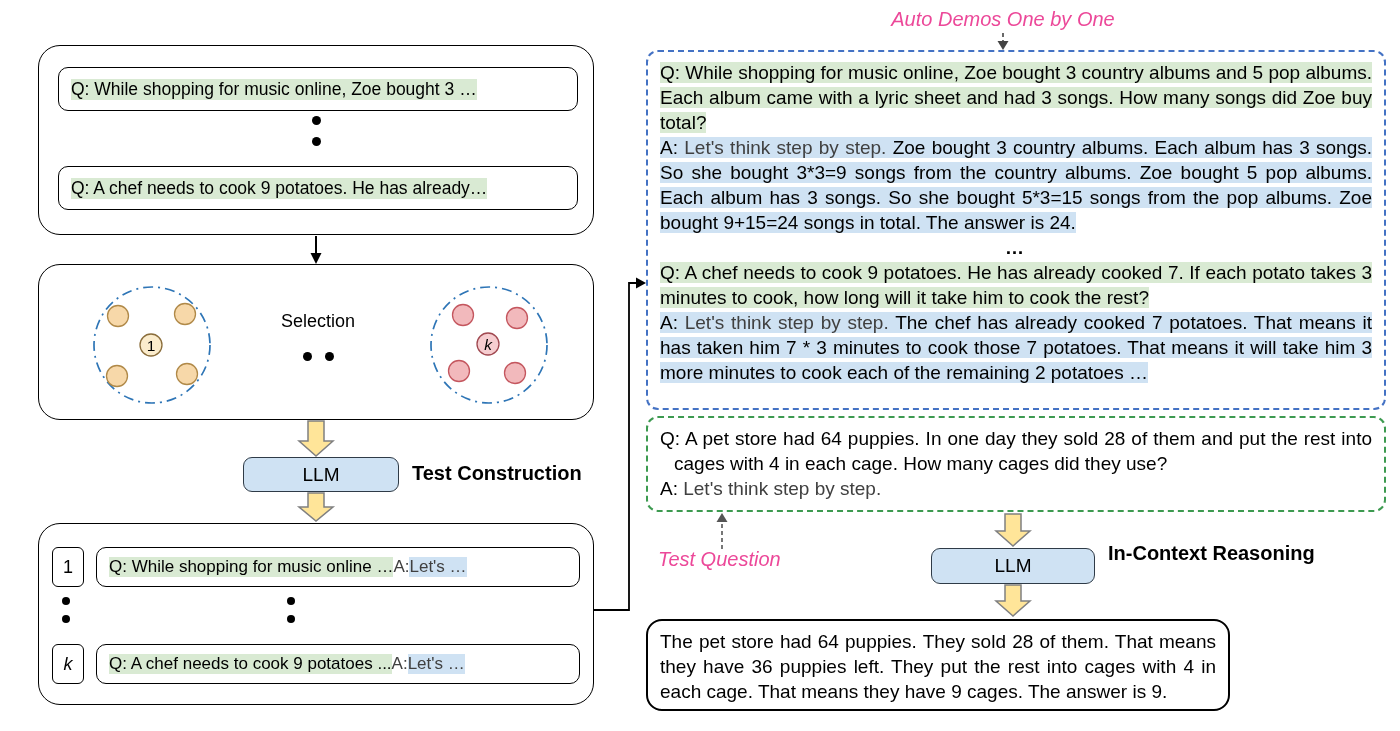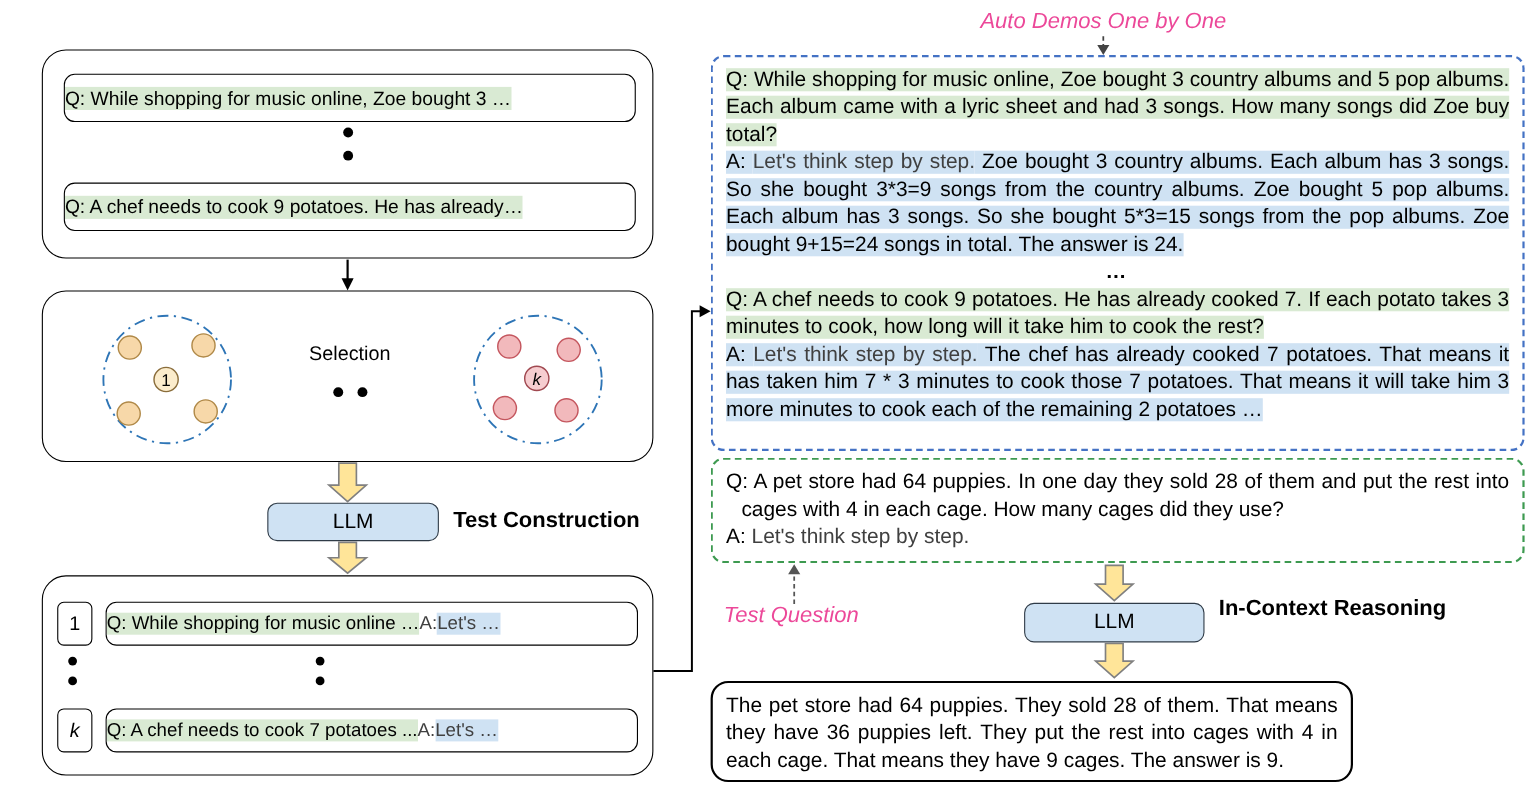--- a/index.html
+++ b/index.html
@@ -1,21 +1,21 @@
 <!DOCTYPE html>
 <html><head>
 <meta charset="utf-8">
 <style>
   * { box-sizing: border-box; margin: 0; padding: 0; }
   body { font-family: "Liberation Sans", sans-serif; background: #fff; color: #000; }
   .stage { position: relative; width: 1400px; height: 731px; background: #fff; overflow: hidden; }
   .abs { position: absolute; }
   .rbox { position: absolute; border: 1.7px solid #000; border-radius: 22px; background: #fff; }
   .pill { position: absolute; border: 1.5px solid #000; border-radius: 10px; background: #fff;
-          display: flex; align-items: center; padding: 0 0; font-size: 17.5px;
+          display: flex; align-items: center; padding: 0 12px; font-size: 17.5px;
           white-space: nowrap; overflow: hidden; }
   .hl-green { background: #d9ead3; }
   .hl-blue  { background: #cfe2f3; }
   .red { color: #404040; }
   .dot { position: absolute; border-radius: 50%; background: #000; }
   .idxbox { position: absolute; border: 1.5px solid #000; border-radius: 6px; background: #fff;
             display: flex; align-items: center; justify-content: center; font-size: 18px; }
   .llm { position: absolute; background: #cfe2f3; border: 1.7px solid #2f3b47; border-radius: 9px;
          display: flex; align-items: center; justify-content: center; font-size: 19px; }
   .stage-label { position: absolute; font-weight: bold; font-size: 20px; white-space: nowrap; }
@@ -61,21 +61,21 @@
       <span class="red"> A: </span>
       <span class="red hl-blue">Let's …</span>
     </div>
   <div class="dot" style="left:62px; top:597px; width:8px; height:8px;"></div>
   <div class="dot" style="left:62px; top:615px; width:8px; height:8px;"></div>
   <div class="dot" style="left:287px; top:597px; width:8px; height:8px;"></div>
   <div class="dot" style="left:287px; top:615px; width:8px; height:8px;"></div>
   <div class="abs" style="left:304px; top:597px; font-size:18px; white-space:nowrap;margin-top:47px;">Sampling by Selection Criteria</div>
   <div class="idxbox" style="left:52px; top:644px; width:32px; height:40px; font-style:italic;">k</div>
   <div class="pill" style="left:96px; top:644px; width:484px; height:40px; font-size:17px;">
-      <span class="hl-green">Q: A chef needs to cook 7 potatoes ...</span>
+      <span class="hl-green">Q: A chef needs to cook 9 potatoes ...</span>
       <span class="red"> A: </span>
       <span class="red hl-blue">Let's …</span>
     </div>
 
   <div class="blue-label" style="left:803px; top:8px; width:400px; text-align:center;">Auto Demos One by One</div>
 
   <div class="bigbox demos" style="left:646px; top:50px; width:740px; height:360px;">
     <p><span class="hl-green">Q: While shopping for music online, Zoe bought 3 country albums and 5 pop albums. Each album came with a lyric sheet and had 3 songs. How many songs did Zoe buy total?</span></p>
     <p><span class="hl-blue">A: </span><span class="hl-blue red">Let's think step by step.</span><span class="hl-blue"> Zoe bought 3 country albums. Each album has 3 songs. So she bought 3*3=9 songs from the country albums. Zoe bought 5 pop albums. Each album has 3 songs. So she bought 5*3=15 songs from the pop albums. Zoe bought 9+15=24 songs in total. The answer is 24.</span></p>
     <p class="center">…</p>

